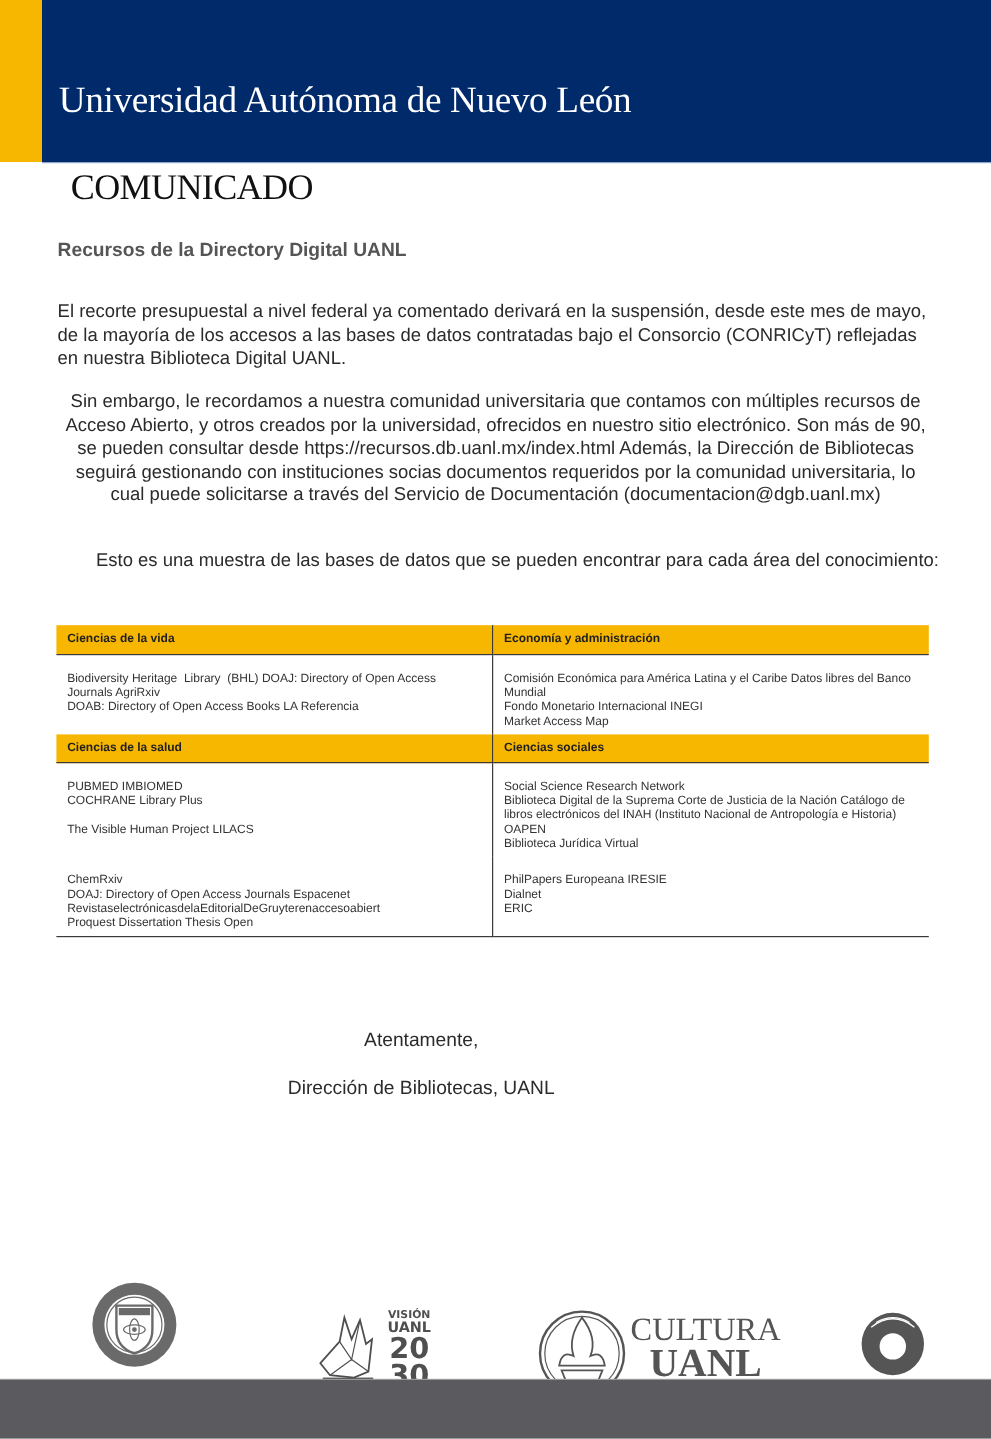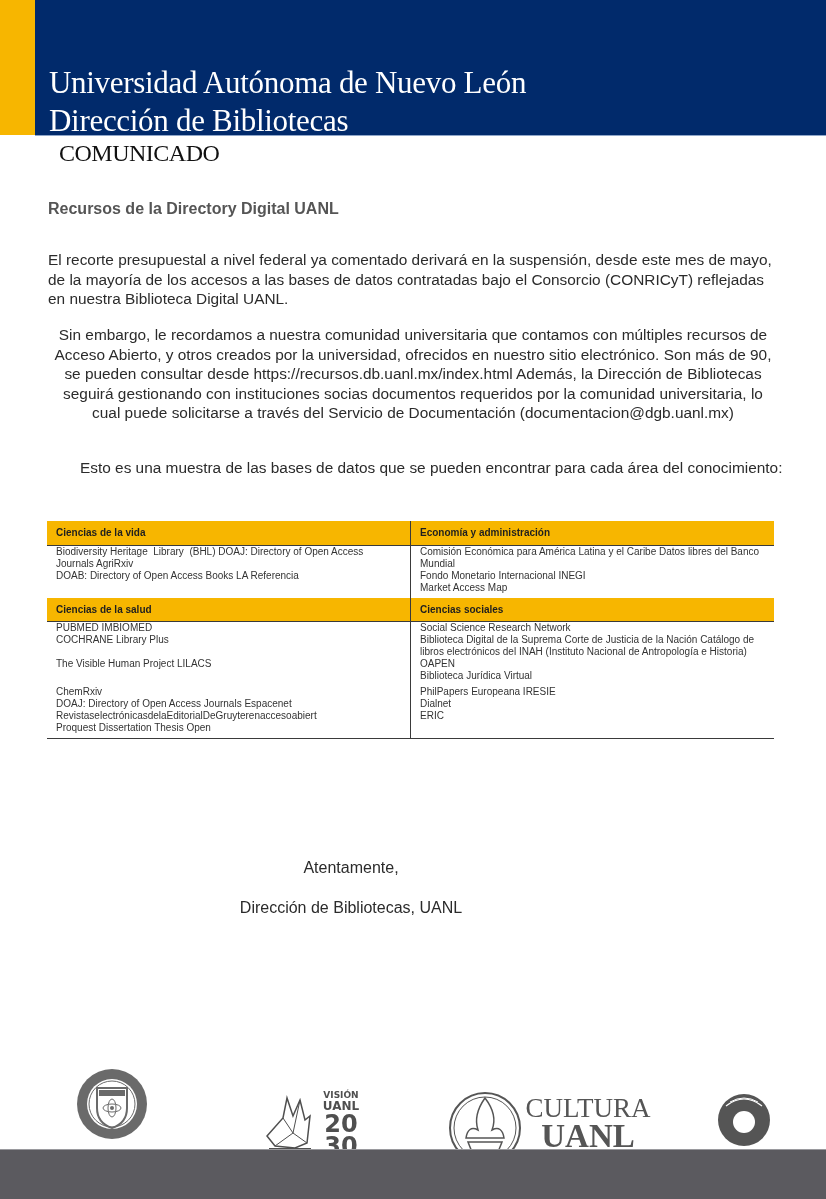--- a/index.html
+++ b/index.html
@@ -4,33 +4,33 @@
   <style>
     * { margin: 0; padding: 0; box-sizing: border-box; }
     html, body { width: 826px; height: 1199px; background: #ffffff; overflow: hidden; }
     body { position: relative; font-family: "Liberation Sans", sans-serif; color: #2b2b2b; }
 
     .header-band { position: absolute; left: 0; top: 0; width: 826px; height: 135px; background: #012a6b; }
     .header-accent { position: absolute; left: 0; top: 0; width: 35px; height: 135px; background: #f7b600; }
     .header-line { position: absolute; left: 35px; top: 135px; width: 791px; height: 1px; background: #8fa6c9; }
     .header-title { position: absolute; left: 49px; top: 48px; font-family: "Liberation Serif", serif; color: #ffffff; font-size: 31px; line-height: 38px; letter-spacing: -0.3px; margin-top: 16px; }
 
-    .comunicado { position: absolute; left: 59px; top: 140px; font-family: "Liberation Serif", serif; font-size: 24px; color: #111; letter-spacing: -0.5px; }
+    .comunicado { position: absolute; left: 59px; top: 140px; font-family: "Liberation Serif", serif; font-size: 30px; color: #111; letter-spacing: -0.5px; }
 
     .subtitle { position: absolute; left: 48px; top: 200px; font-size: 16px; font-weight: bold; color: #555; }
 
     .para { position: absolute; left: 48px; width: 730px; font-size: 15.4px; line-height: 19.5px; color: #2b2b2b; }
     .p1 { top: 250px; }
     .p2 { top: 325px; text-align: center; }
     .p3 { top: 458px; margin-left: 32px; }
 
     .db-table { position: absolute; left: 47px; top: 521px; width: 727px; border-collapse: collapse; }
     .db-table td { vertical-align: top; width: 50%; }
     .db-table .th { background: #f7b600; height: 24px; font-size: 10px; font-weight: bold; color: #1f1f1f; padding: 6px 9px 0 9px; border-bottom: 1.5px solid #3a3a3a; }
-    .db-table .tc { font-size: 10px; line-height: 12px; color: #333; padding: 0 9px 4px 9px; }
+    .db-table .tc { font-size: 10px; line-height: 12px; color: #333; padding: 14px 9px 4px 9px; }
     .db-table td.left { border-right: 1.5px solid #3a3a3a; }
     .db-table tr.last td.tc { border-bottom: 1.5px solid #3a3a3a; }
     .item { display: block; white-space: pre-wrap; }
     .gap { display: block; height: 12px; }
 
     .closing { position: absolute; left: 0; width: 702px; text-align: center; font-size: 16px; color: #2b2b2b; }
     .c1 { top: 859px; }
     .c2 { top: 899px; }
 
     .logo { position: absolute; margin-top: 40px; }
@@ -43,21 +43,20 @@
     .footer-line { position: absolute; left: 0; top: 1149px; width: 826px; height: 1px; background: #9a9a9e; }
   </style>
 </head>
 <body>
 
 <div class="header-band"></div>
 <div class="header-accent"></div>
 <div class="header-line"></div>
 <div class="header-title">
   <div>Universidad Autónoma de Nuevo León</div>
-  <div>Dirección de Bibliotecas</div>
 </div>
 
 <div class="comunicado">COMUNICADO</div>
 <div class="subtitle">Recursos de la Directory Digital UANL</div>
 
 <p class="para p1">El recorte presupuestal a nivel federal ya comentado derivará en la suspensión, desde este mes de mayo, de la mayoría de los accesos a las bases de datos contratadas bajo el Consorcio (CONRICyT) reflejadas en nuestra Biblioteca Digital UANL.</p>
 <p class="para p2">Sin embargo, le recordamos a nuestra comunidad universitaria que contamos con múltiples recursos de Acceso Abierto, y otros creados por la universidad, ofrecidos en nuestro sitio electrónico. Son más de 90, se pueden consultar desde https://recursos.db.uanl.mx/index.html Además, la Dirección de Bibliotecas seguirá gestionando con instituciones socias documentos requeridos por la comunidad universitaria, lo cual puede solicitarse a través del Servicio de Documentación (documentacion@dgb.uanl.mx)</p>
 <p class="para p3">Esto es una muestra de las bases de datos que se pueden encontrar para cada área del conocimiento:</p>
 
 <table class="db-table" id="db-table">

